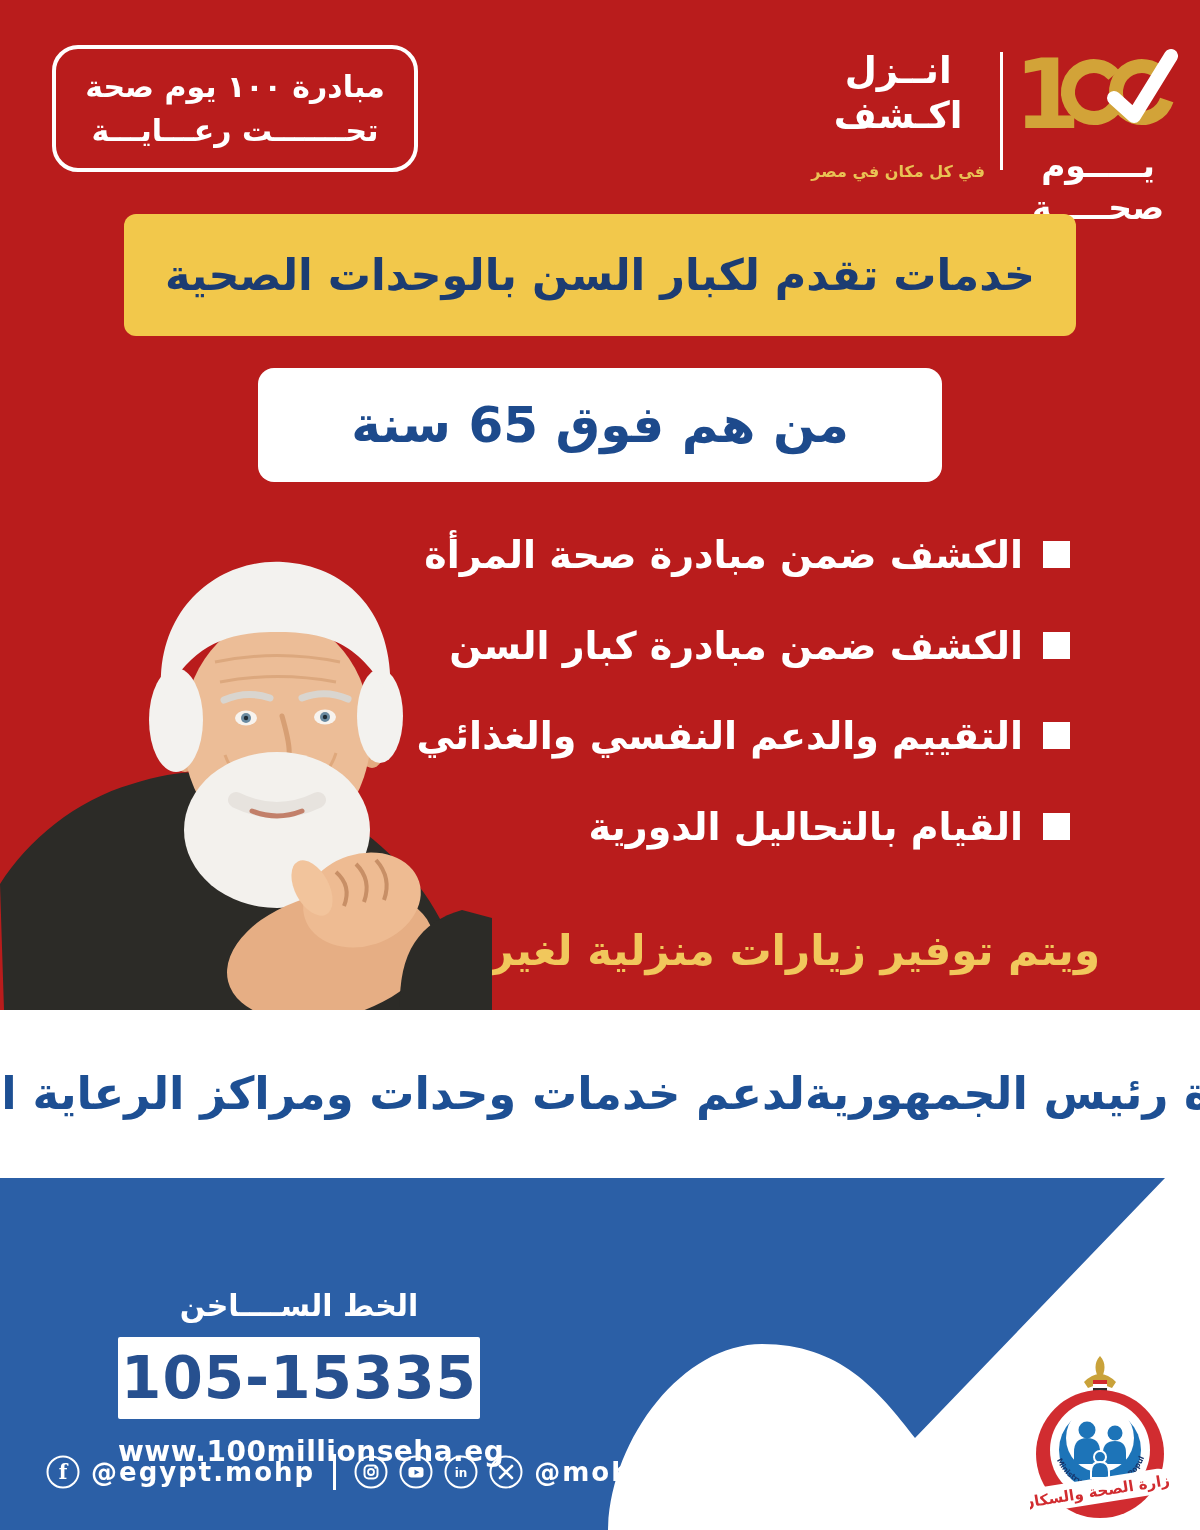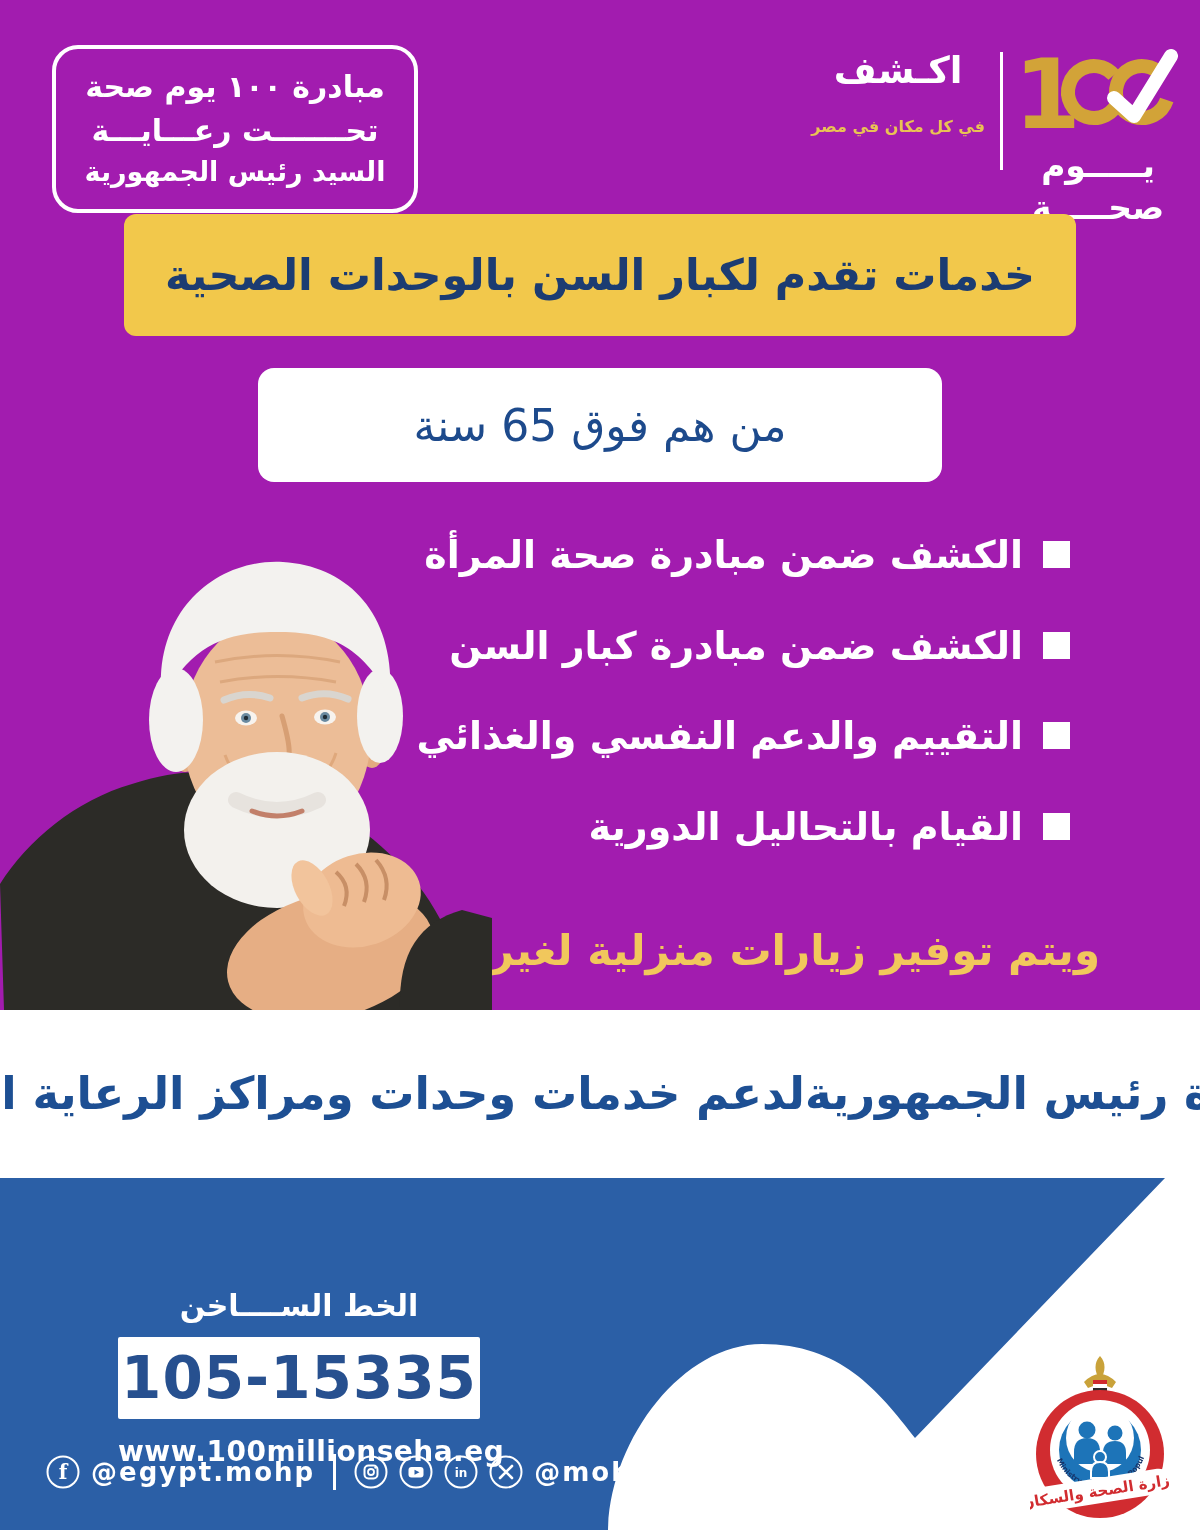--- a/index.html
+++ b/index.html
@@ -1,19 +1,19 @@
 <!DOCTYPE html>
 <html lang="ar"><head>
 <meta charset="utf-8">
 <style>
   * { margin:0; padding:0; box-sizing:border-box; }
   body { background:#555; font-family:"DejaVu Sans", sans-serif; }
   .poster{
     position:relative; width:1200px; height:1530px; margin:0 auto;
-    background:#a21caf; overflow:hidden; font-family:"DejaVu Sans", sans-serif;
+    background:#b91c1c; overflow:hidden; font-family:"DejaVu Sans", sans-serif;
   }
   
   .badge{
     position:absolute; left:52px; top:45px; width:366px;
     border:4px solid #fff; border-radius:26px; padding:16px 26px;
     direction:rtl; text-align:center; color:#fff; font-weight:bold;
   }
   .badge .l1{ font-size:30px; line-height:1.45; }
   .badge .l2{ font-size:30px; line-height:1.45; }
   .badge .l3{ font-size:27px; line-height:1.5; }
@@ -30,21 +30,21 @@
     position:absolute; left:124px; top:214px; width:952px; height:122px;
     background:#f2c84b; border-radius:12px; display:flex; align-items:center; justify-content:center;
     direction:rtl;
   }
   .title-banner span{ color:#1c3c72; font-size:43px; font-weight:bold; white-space:nowrap; }
   .subtitle-banner{
     position:absolute; left:258px; top:368px; width:684px; height:114px;
     background:#fff; border-radius:16px; display:flex; align-items:center; justify-content:center;
     direction:rtl;
   }
-  .subtitle-banner span{ color:#1d4a8c; font-size:44px; font-weight:normal; }
+  .subtitle-banner span{ color:#1d4a8c; font-size:50px; font-weight:bold; }
   
   .services{ position:absolute; top:532px; right:130px; direction:rtl; }
   .service{ display:flex; align-items:flex-start; gap:20px; margin-bottom:43px; }
   .service .sq{ width:27px; height:27px; background:#fff; flex:none; margin-top:9px; }
   .service .txt{ color:#fff; font-size:38px; font-weight:bold; line-height:1.25; white-space:nowrap; }
   .home-visits{
     position:absolute; top:926px; right:100px; direction:rtl;
     color:#f1c75c; font-size:42px; font-weight:bold; white-space:nowrap;
   }
   
@@ -74,25 +74,25 @@
   .ministry{ position:absolute; right:30px; top:176px; width:140px; height:172px; }
 </style>
 </head>
 <body>
 
 <div class="poster">
 
   <div class="badge">
     <div class="l1">مبادرة ١٠٠ يوم صحة</div>
     <div class="l2">تحـــــــت رعـــايـــة</div>
-    <div class="l3">السيد رئيس الجمهورية</div>
   </div>
 
   <div class="brand">
     <div class="slogan">
+      <div class="sl">انــزل</div>
       <div class="sl">اكـشف</div>
       <div class="sub">في كل مكان في مصر</div>
     </div>
     <div class="brand-divider"></div>
     <div class="logo100">
       <svg width="160" height="100" viewBox="0 0 160 100">
         <text x="-4" y="88" font-size="96" font-weight="bold" fill="#d2a338" font-family="DejaVu Sans, sans-serif">1</text>
         <circle cx="76" cy="52" r="26" fill="none" stroke="#d2a338" stroke-width="14" stroke-dasharray="136 27.4" transform="rotate(18 76 52)"></circle>
         <circle cx="124" cy="52" r="26" fill="none" stroke="#d2a338" stroke-width="14" stroke-dasharray="136 27.4" transform="rotate(18 124 52)"></circle>
         <path d="M96,58 L116,76 L153,16" fill="none" stroke="#ffffff" stroke-width="14" stroke-linecap="round" stroke-linejoin="round"></path>

